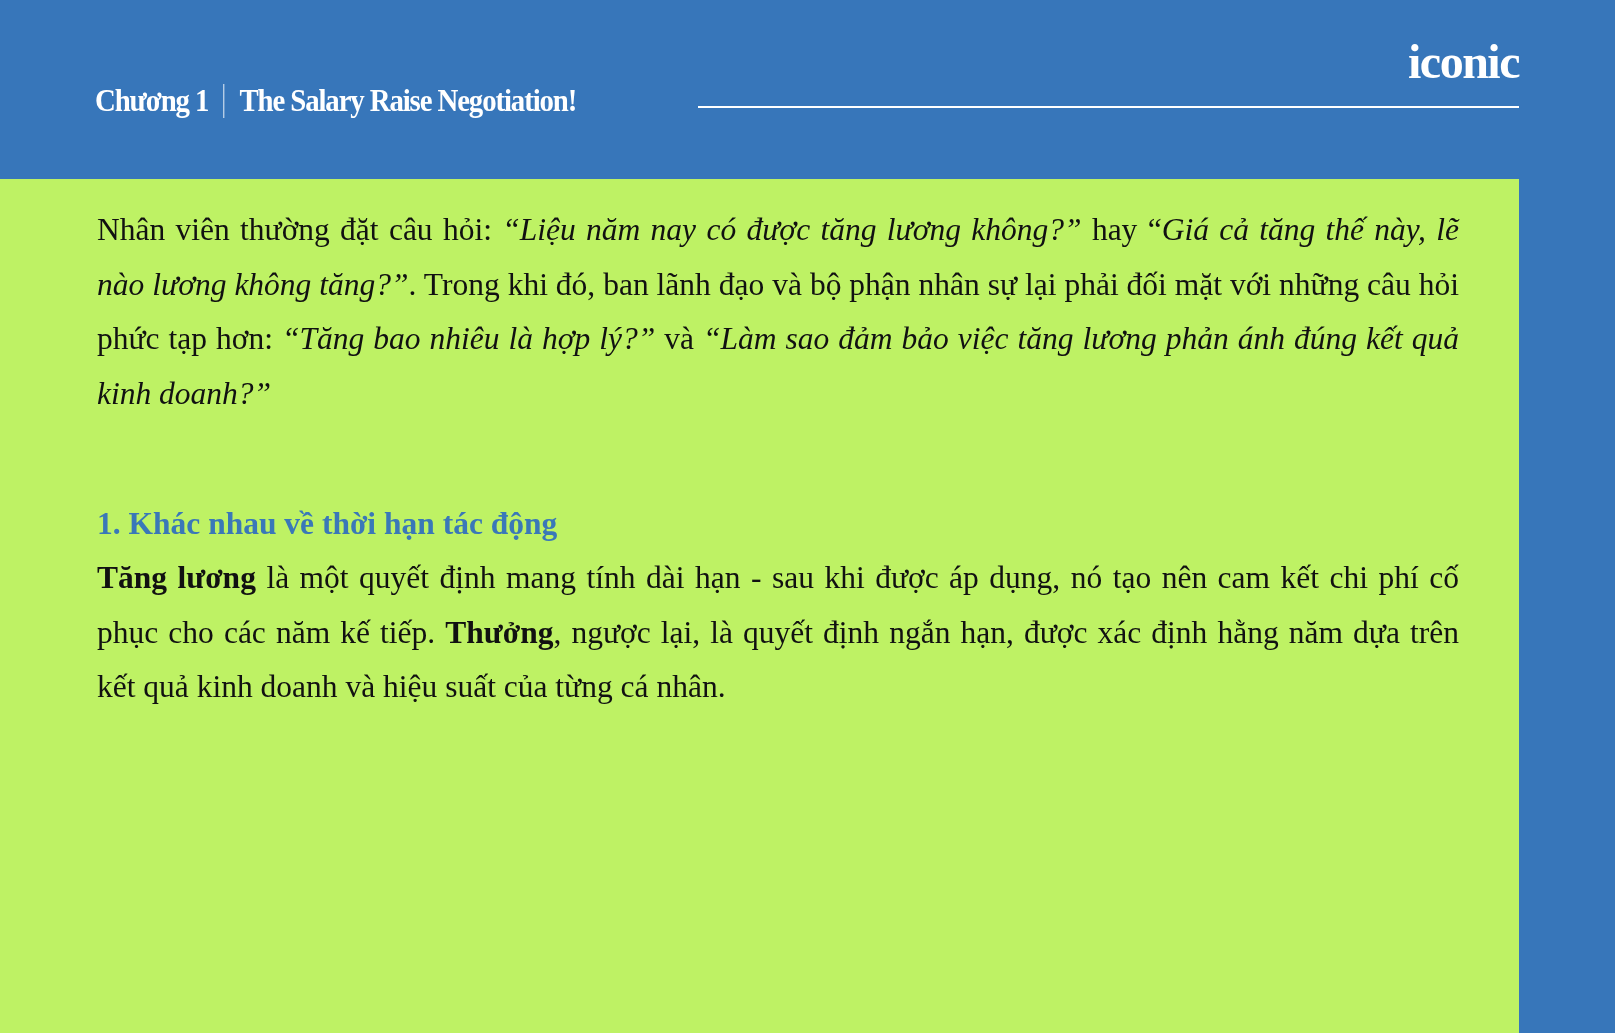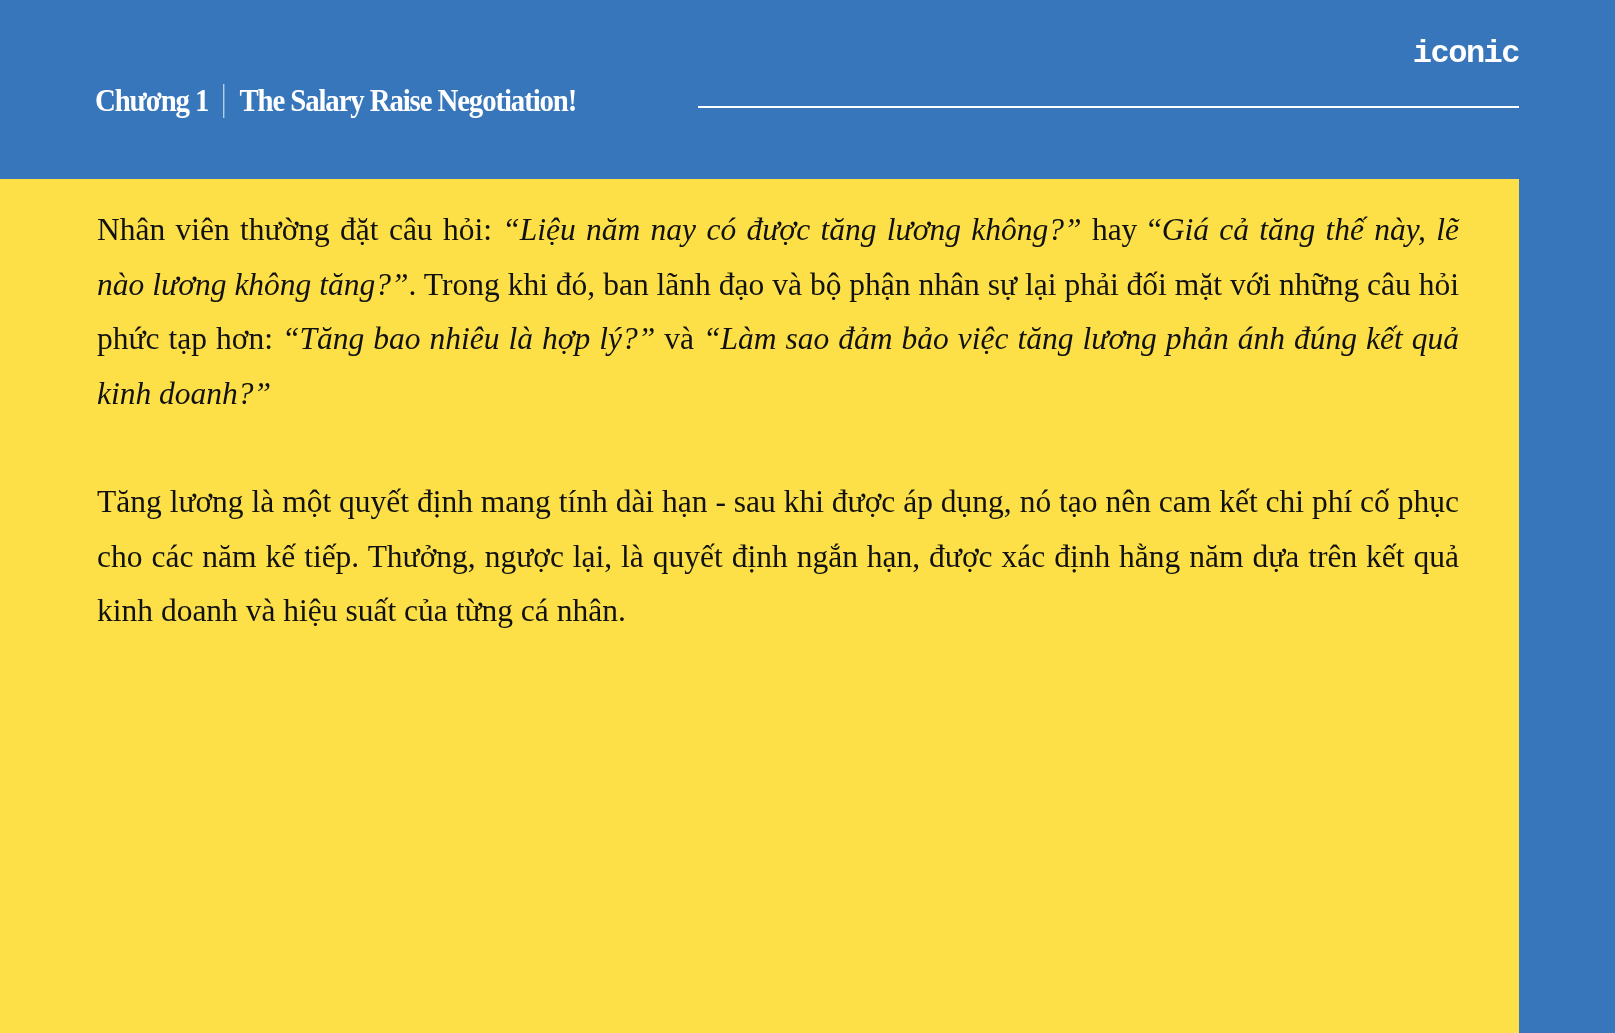--- a/index.html
+++ b/index.html
@@ -50,33 +50,33 @@
     top: 106px;
     width: 821px;
     height: 2px;
     background: #ffffff;
   }
   .logo {
     position: absolute;
     right: 96px;
     top: 38px;
     color: #ffffff;
-    font-family: Liberation Mono, monospace;
+    font-family: Liberation Serif, serif;
     font-weight: bold;
-    font-size: 32px;
+    font-size: 48px;
     letter-spacing: -1.5px;
     line-height: 1;
   }
   .page {
     position: absolute;
     left: 0;
     top: 179px;
     width: 1519px;
     height: 854px;
-    background: #fde047;
+    background: #bef264;
   }
   .right-stripe {
     position: absolute;
     left: 1519px;
     top: 179px;
     width: 96px;
     height: 854px;
     background: #3776ba;
   }
   .content {
@@ -100,21 +100,21 @@
     font-weight: bold;
     font-size: 31.5px;
     line-height: 54px;
     margin: 22px 0 0 0;
     text-align: left;
   }
   .content em {
     font-style: italic;
   }
   .content strong {
-    font-weight: normal;
+    font-weight: bold;
   }
 </style>
 </head>
 <body>
 
 <div class="header">
   <div class="chapter-title">
     <span>Chương 1</span>
     <span class="chapter-sep"></span>
     <span>The Salary Raise Negotiation!</span>
@@ -126,20 +126,21 @@
 <div class="page">
   <div class="content">
 
     <p>
       <span>Nhân viên thường đặt câu hỏi: </span><em>“Liệu năm nay có được tăng lương không?”</em><span> hay “</span><em>Giá cả tăng thế này, lẽ nào lương không tăng?”</em><span>. Trong khi đó, ban lãnh đạo và bộ phận nhân sự lại phải đối mặt với những câu hỏi phức tạp hơn: </span><em>“Tăng bao nhiêu là hợp lý?”</em><span> và </span><em>“Làm sao đảm bảo việc tăng lương phản ánh đúng kết quả kinh doanh?”</em>
     </p>
 
     <div class="para-gap"></div>
 
 
+    <h2 class="section-heading">1. Khác nhau về thời hạn tác động</h2>
 
     <p>
       <strong>Tăng lương</strong><span> là một quyết định mang tính dài hạn - sau khi được áp dụng, nó tạo nên cam kết chi phí cố phục cho các năm kế tiếp. </span><strong>Thưởng</strong><span>, ngược lại, là quyết định ngắn hạn, được xác định hằng năm dựa trên kết quả kinh doanh và hiệu suất của từng cá nhân.</span>
     </p>
 
     <div class="para-gap"></div>
 
 
   </div>
 </div>

